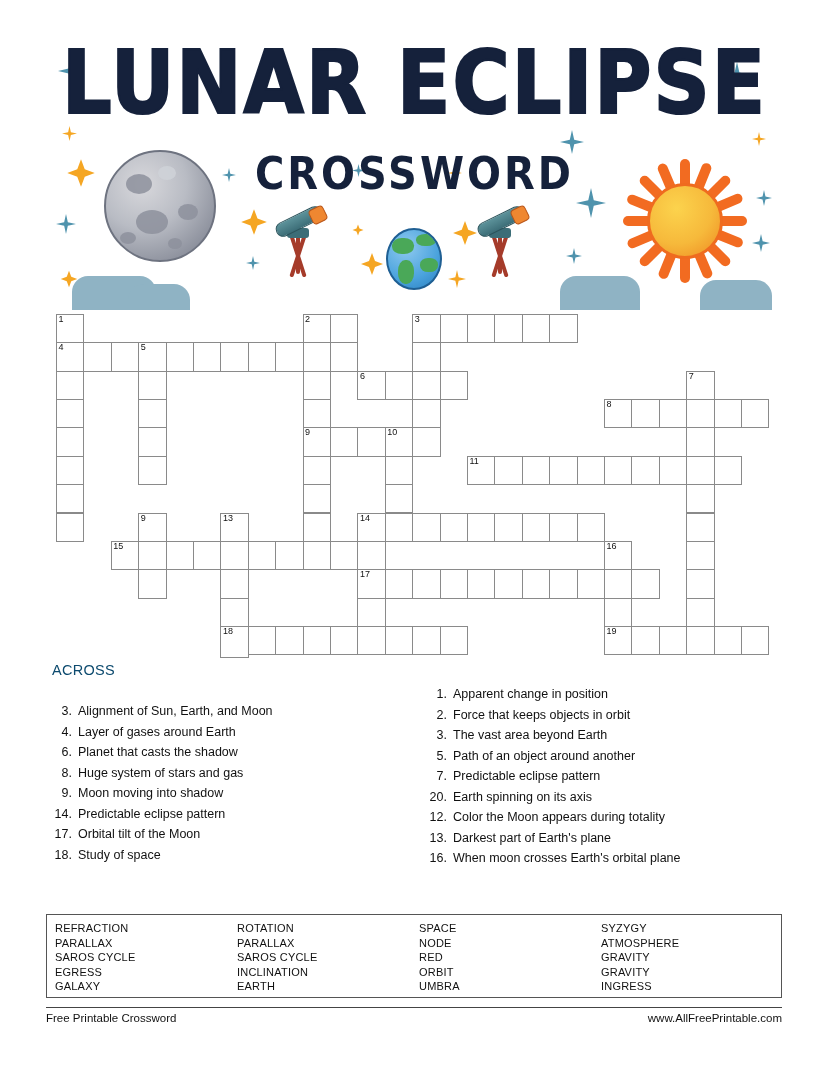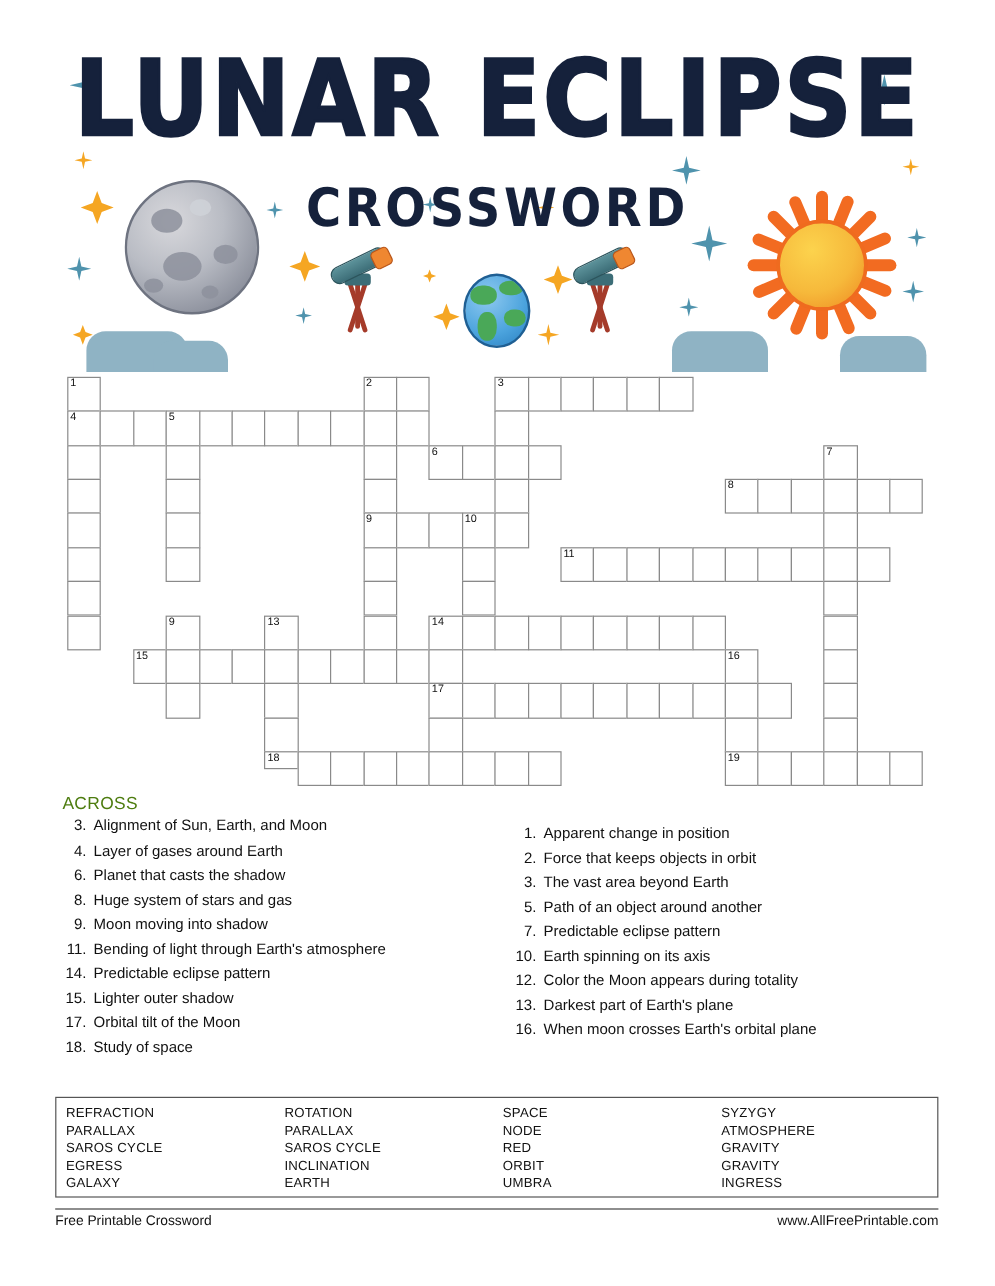--- a/index.html
+++ b/index.html
@@ -80,21 +80,21 @@
   
   #grid-wrap { position:absolute; left:56px; top:314px; width:720px; height:330px; }
   .cell { position:absolute; border:1px solid #8a8a8a; background:#fff; }
   .cell .num { position:absolute; left:1.5px; top:-1px; font-size:9px; line-height:10px;
                font-family:"Liberation Sans", sans-serif; color:#111; }
 
   
   .clues { position:absolute; left:52px; top:662px; width:730px; }
   .col-across { position:absolute; left:0; top:0; width:370px; }
   .col-down   { position:absolute; left:375px; top:22px; width:355px; }
-  .sec-title { font-size:14.5px; letter-spacing:.3px; margin-bottom:0; color:#4d7c0f; }
+  .sec-title { font-size:14.5px; letter-spacing:.3px; margin-bottom:23px; color:#0c4a6e; }
   .clue { font-size:12.5px; line-height:20.5px; color:#111; display:flex; }
   .clue .cn { display:inline-block; width:26px; text-align:right; padding-right:6px; flex:none; }
   .clue .ct { flex:1; }
 
   
   .bank { position:absolute; left:46px; top:914px; width:736px; height:84px;
           border:1px solid #555; padding:5px 0 0 0; }
   .bank-col { position:absolute; top:6px; }
   .bank-col div { font-size:11px; line-height:14.6px; color:#111;
                   font-family:"Liberation Sans", sans-serif; letter-spacing:.2px; }
@@ -418,21 +418,21 @@
       <div class="cell" style="left: 465.8px; top: 255.231px; width: 28.4px; height: 29.359px;"></div>
       <div class="cell" style="left: 493.2px; top: 255.231px; width: 28.4px; height: 29.359px;"></div>
       <div class="cell" style="left: 520.6px; top: 255.231px; width: 28.4px; height: 29.359px;"></div>
       <div class="cell" style="left: 548px; top: 255.231px; width: 28.4px; height: 29.359px;"></div>
       <div class="cell" style="left: 575.4px; top: 255.231px; width: 28.4px; height: 29.359px;"></div>
       <div class="cell" style="left: 630.2px; top: 255.231px; width: 28.4px; height: 29.359px;"></div>
       <div class="cell" style="left: 164.4px; top: 283.59px; width: 28.4px; height: 29.359px;"></div>
       <div class="cell" style="left: 301.4px; top: 283.59px; width: 28.4px; height: 29.359px;"></div>
       <div class="cell" style="left: 548px; top: 283.59px; width: 28.4px; height: 29.359px;"></div>
       <div class="cell" style="left: 630.2px; top: 283.59px; width: 28.4px; height: 29.359px;"></div>
-      <div class="cell" style="left: 164.4px; top: 311.949px; width: 28.4px; height: 15px;">
+      <div class="cell" style="left: 164.4px; top: 311.949px; width: 28.4px; height: 32px;">
         <span class="num">18</span>
       </div>
       <div class="cell" style="left: 191.8px; top: 311.949px; width: 28.4px; height: 29.359px;"></div>
       <div class="cell" style="left: 219.2px; top: 311.949px; width: 28.4px; height: 29.359px;"></div>
       <div class="cell" style="left: 246.6px; top: 311.949px; width: 28.4px; height: 29.359px;"></div>
       <div class="cell" style="left: 274px; top: 311.949px; width: 28.4px; height: 29.359px;"></div>
       <div class="cell" style="left: 301.4px; top: 311.949px; width: 28.4px; height: 29.359px;"></div>
       <div class="cell" style="left: 328.8px; top: 311.949px; width: 28.4px; height: 29.359px;"></div>
       <div class="cell" style="left: 356.2px; top: 311.949px; width: 28.4px; height: 29.359px;"></div>
       <div class="cell" style="left: 383.6px; top: 311.949px; width: 28.4px; height: 29.359px;"></div>
@@ -464,32 +464,24 @@
           </div>
           <div class="clue">
             <span class="cn">8.</span>
             <span class="ct">Huge system of stars and gas</span>
           </div>
           <div class="clue">
             <span class="cn">9.</span>
             <span class="ct">Moon moving into shadow</span>
           </div>
           <div class="clue">
-            <span class="cn">11.</span>
-            <span class="ct">Bending of light through Earth's atmosphere</span>
-          </div>
-          <div class="clue">
             <span class="cn">14.</span>
             <span class="ct">Predictable eclipse pattern</span>
           </div>
           <div class="clue">
-            <span class="cn">15.</span>
-            <span class="ct">Lighter outer shadow</span>
-          </div>
-          <div class="clue">
             <span class="cn">17.</span>
             <span class="ct">Orbital tilt of the Moon</span>
           </div>
           <div class="clue">
             <span class="cn">18.</span>
             <span class="ct">Study of space</span>
           </div>
         </div>
     </div>
     <div class="col-down">
@@ -508,21 +500,21 @@
           </div>
           <div class="clue">
             <span class="cn">5.</span>
             <span class="ct">Path of an object around another</span>
           </div>
           <div class="clue">
             <span class="cn">7.</span>
             <span class="ct">Predictable eclipse pattern</span>
           </div>
           <div class="clue">
-            <span class="cn">10.</span>
+            <span class="cn">20.</span>
             <span class="ct">Earth spinning on its axis</span>
           </div>
           <div class="clue">
             <span class="cn">12.</span>
             <span class="ct">Color the Moon appears during totality</span>
           </div>
           <div class="clue">
             <span class="cn">13.</span>
             <span class="ct">Darkest part of Earth's plane</span>
           </div>

